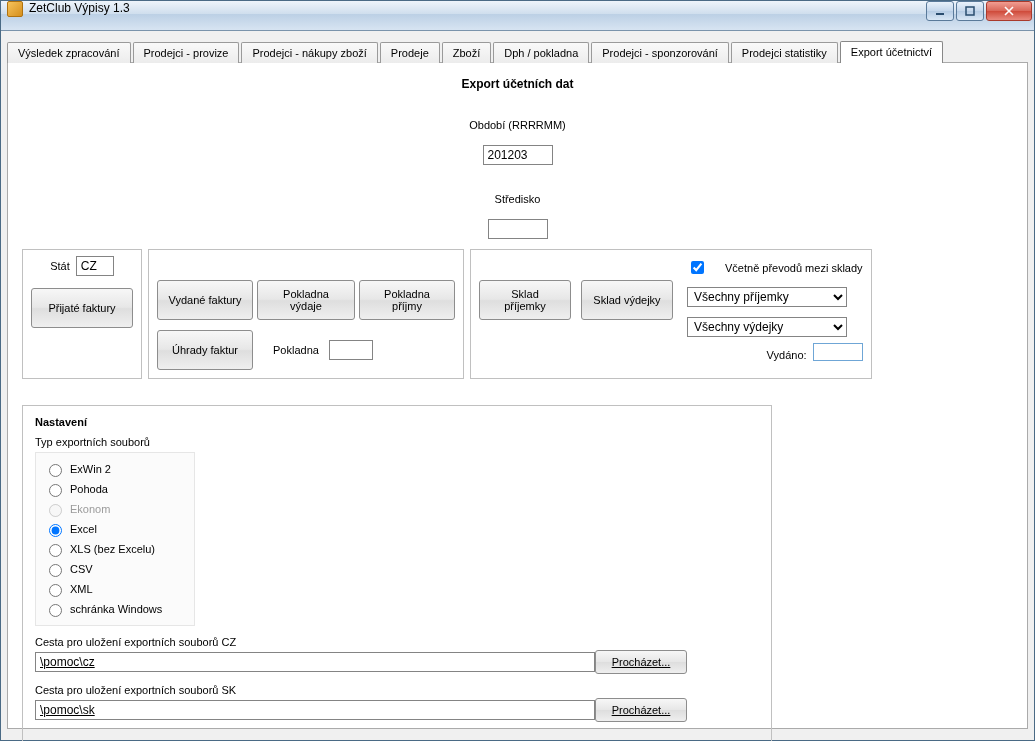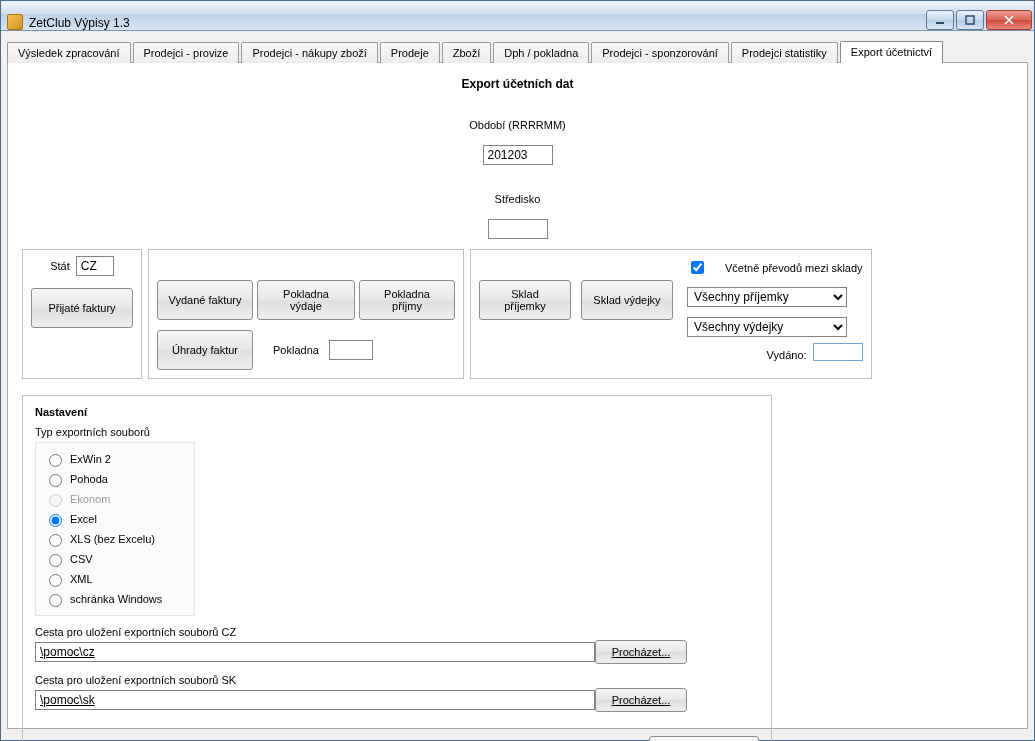--- a/index.html
+++ b/index.html
@@ -15,21 +15,21 @@
     height: 741px;
     background: #f0f0f0;
     border: 1px solid #4a6a85;
     box-shadow: 0 0 8px rgba(0,0,0,0.4);
   }
   .titlebar {
     height: 30px;
     background: linear-gradient(to bottom, #eef4fb 0%, #cfdeed 45%, #bcd0e5 46%, #d7e4f2 100%);
     border-bottom: 1px solid #7a93ab;
     display: flex;
-    align-items: flex-end;
+    align-items: flex-start;
     padding: 0 2px 0 6px;
   }
   .title-icon {
     width: 16px; height: 16px;
     background: linear-gradient(135deg,#f6c35c,#d68f1c);
     border:1px solid #b0720f;
     margin-right: 6px;
     border-radius:2px;
   }
   .titlebar-text { flex: 1; color: #000; font-size: 12px; }
@@ -101,21 +101,21 @@
     border:1px solid #848484;
     background:#fff;
     height:20px;
     padding:1px 4px;
     font-family:inherit;
     font-size:12px;
   }
   .group-row {
     display:flex;
     gap:6px;
-    margin-bottom:16px;
+    margin-bottom:26px;
   }
   .groupbox {
     border:1px solid #c0c0c0;
     padding:6px 8px 8px;
     background:#fff;
     position:relative;
   }
   .btn {
     height:40px;
     padding:0 10px;

